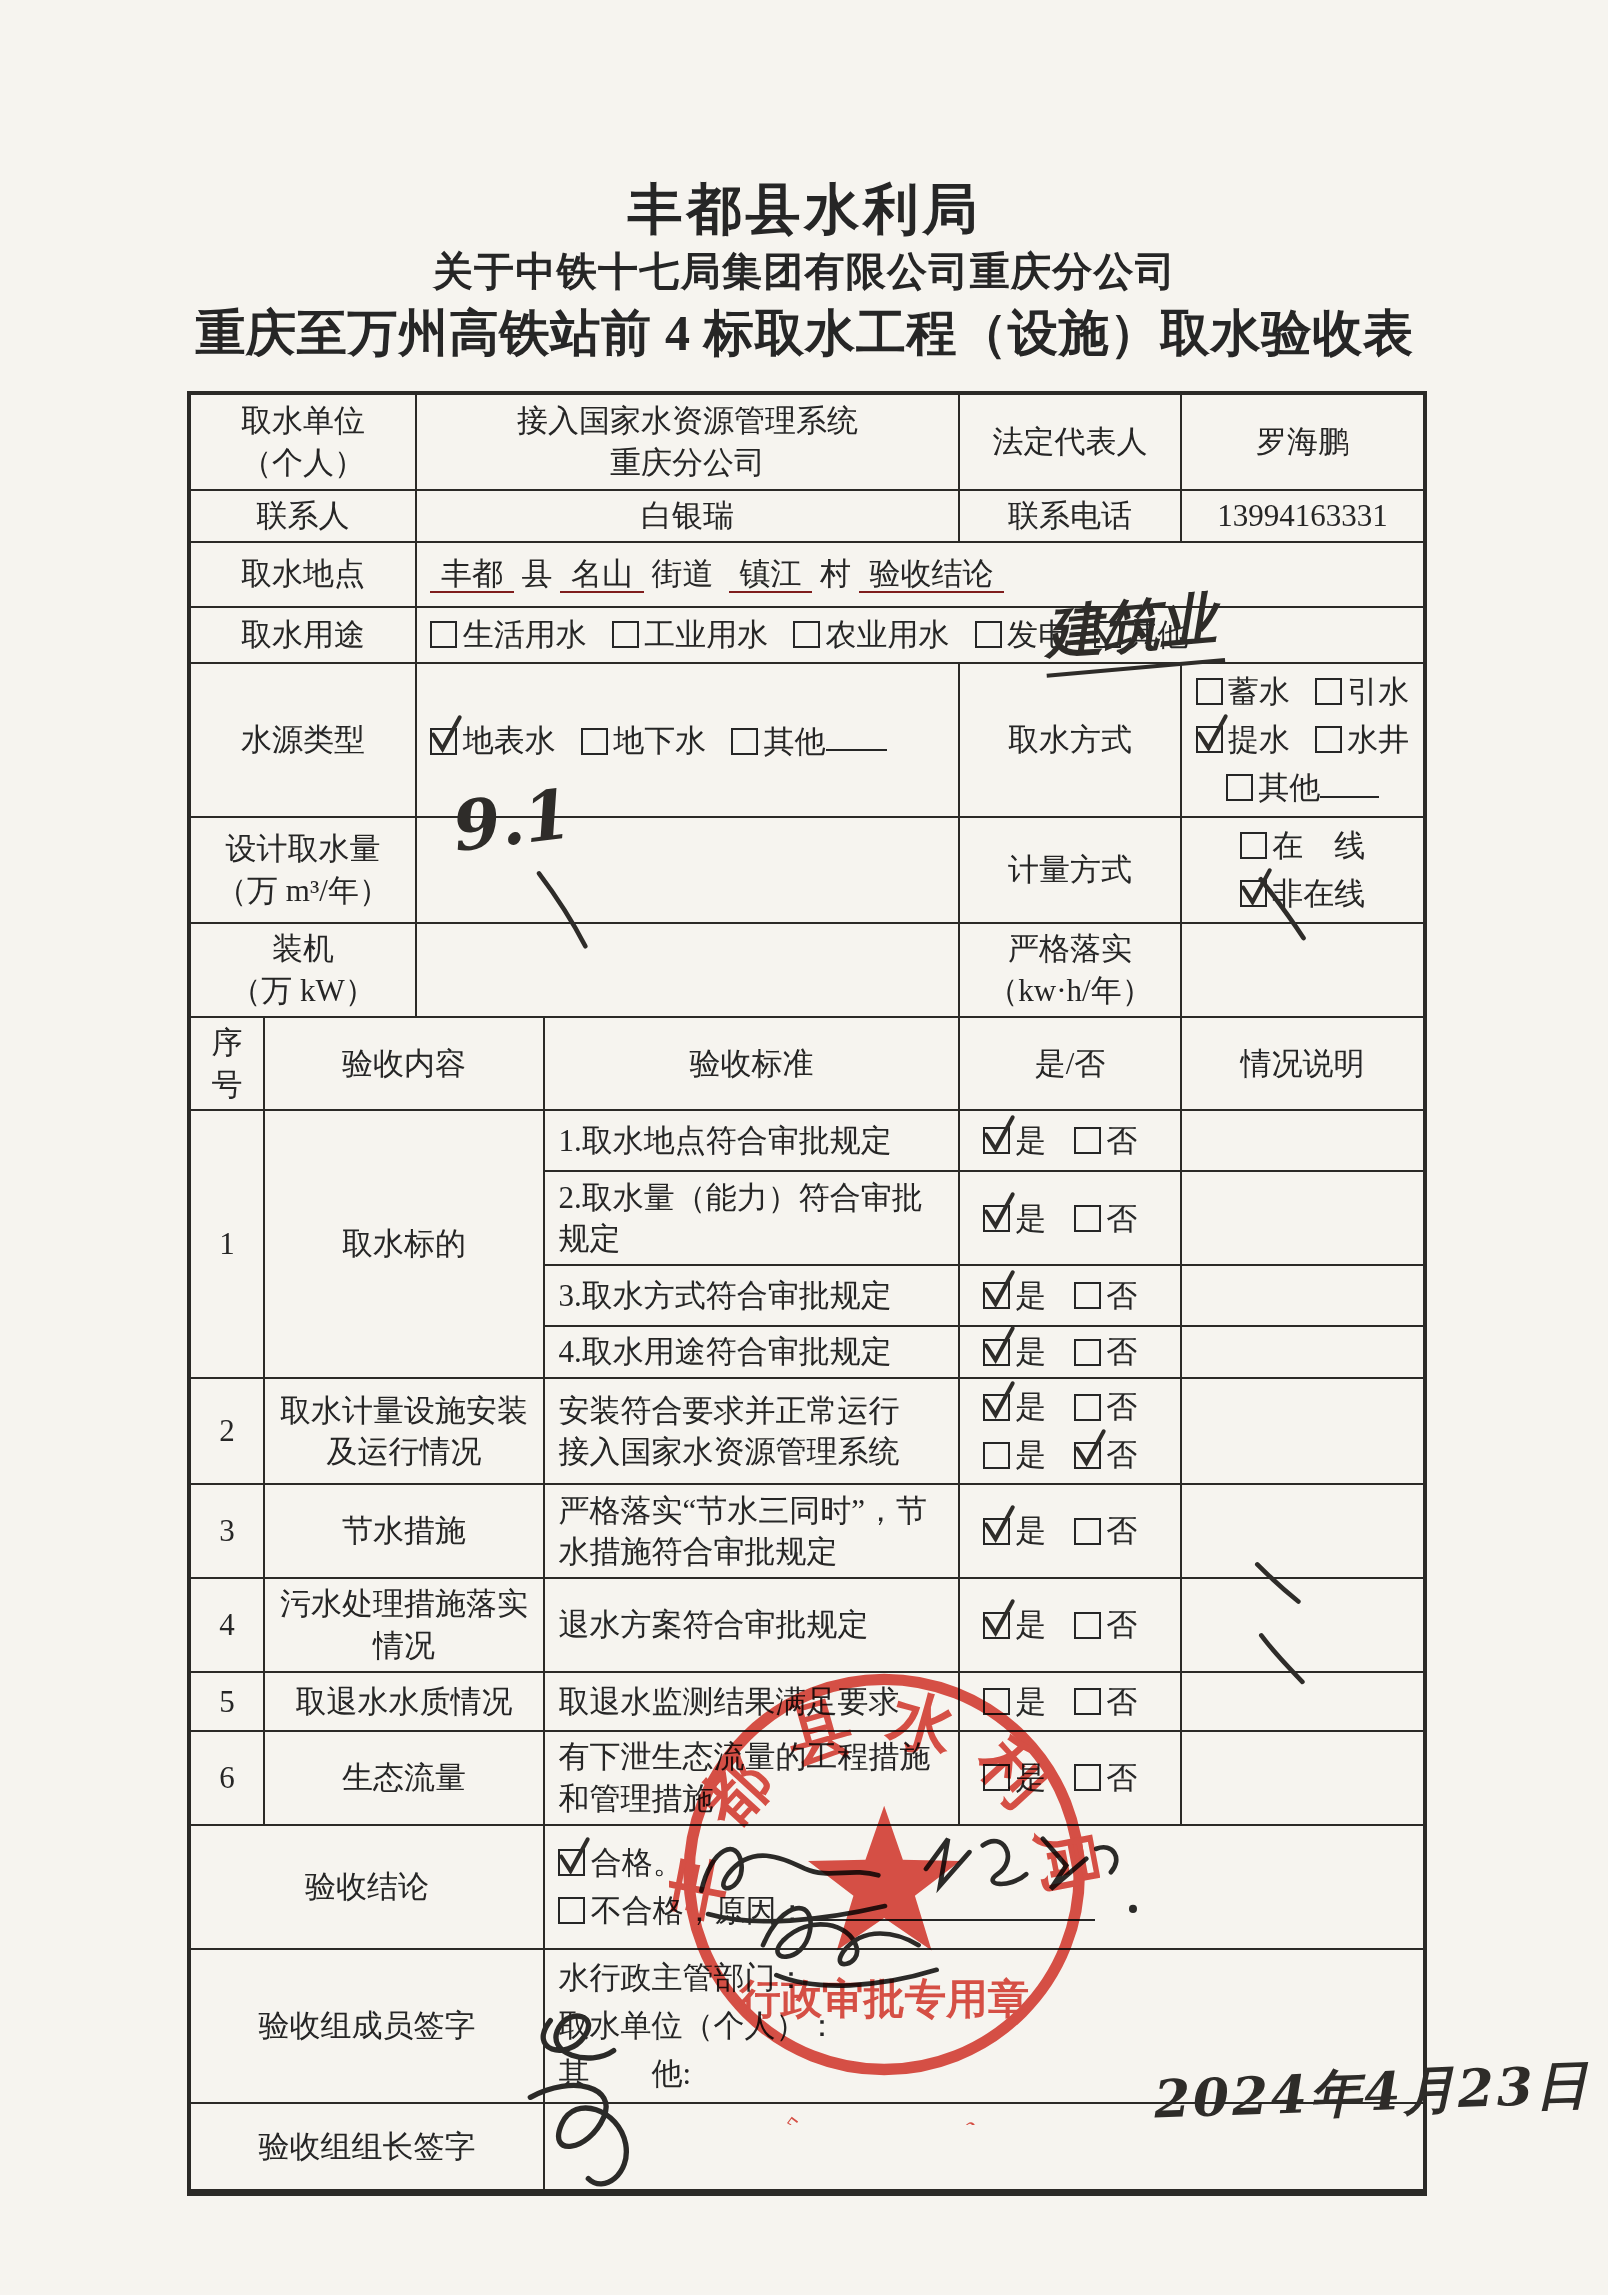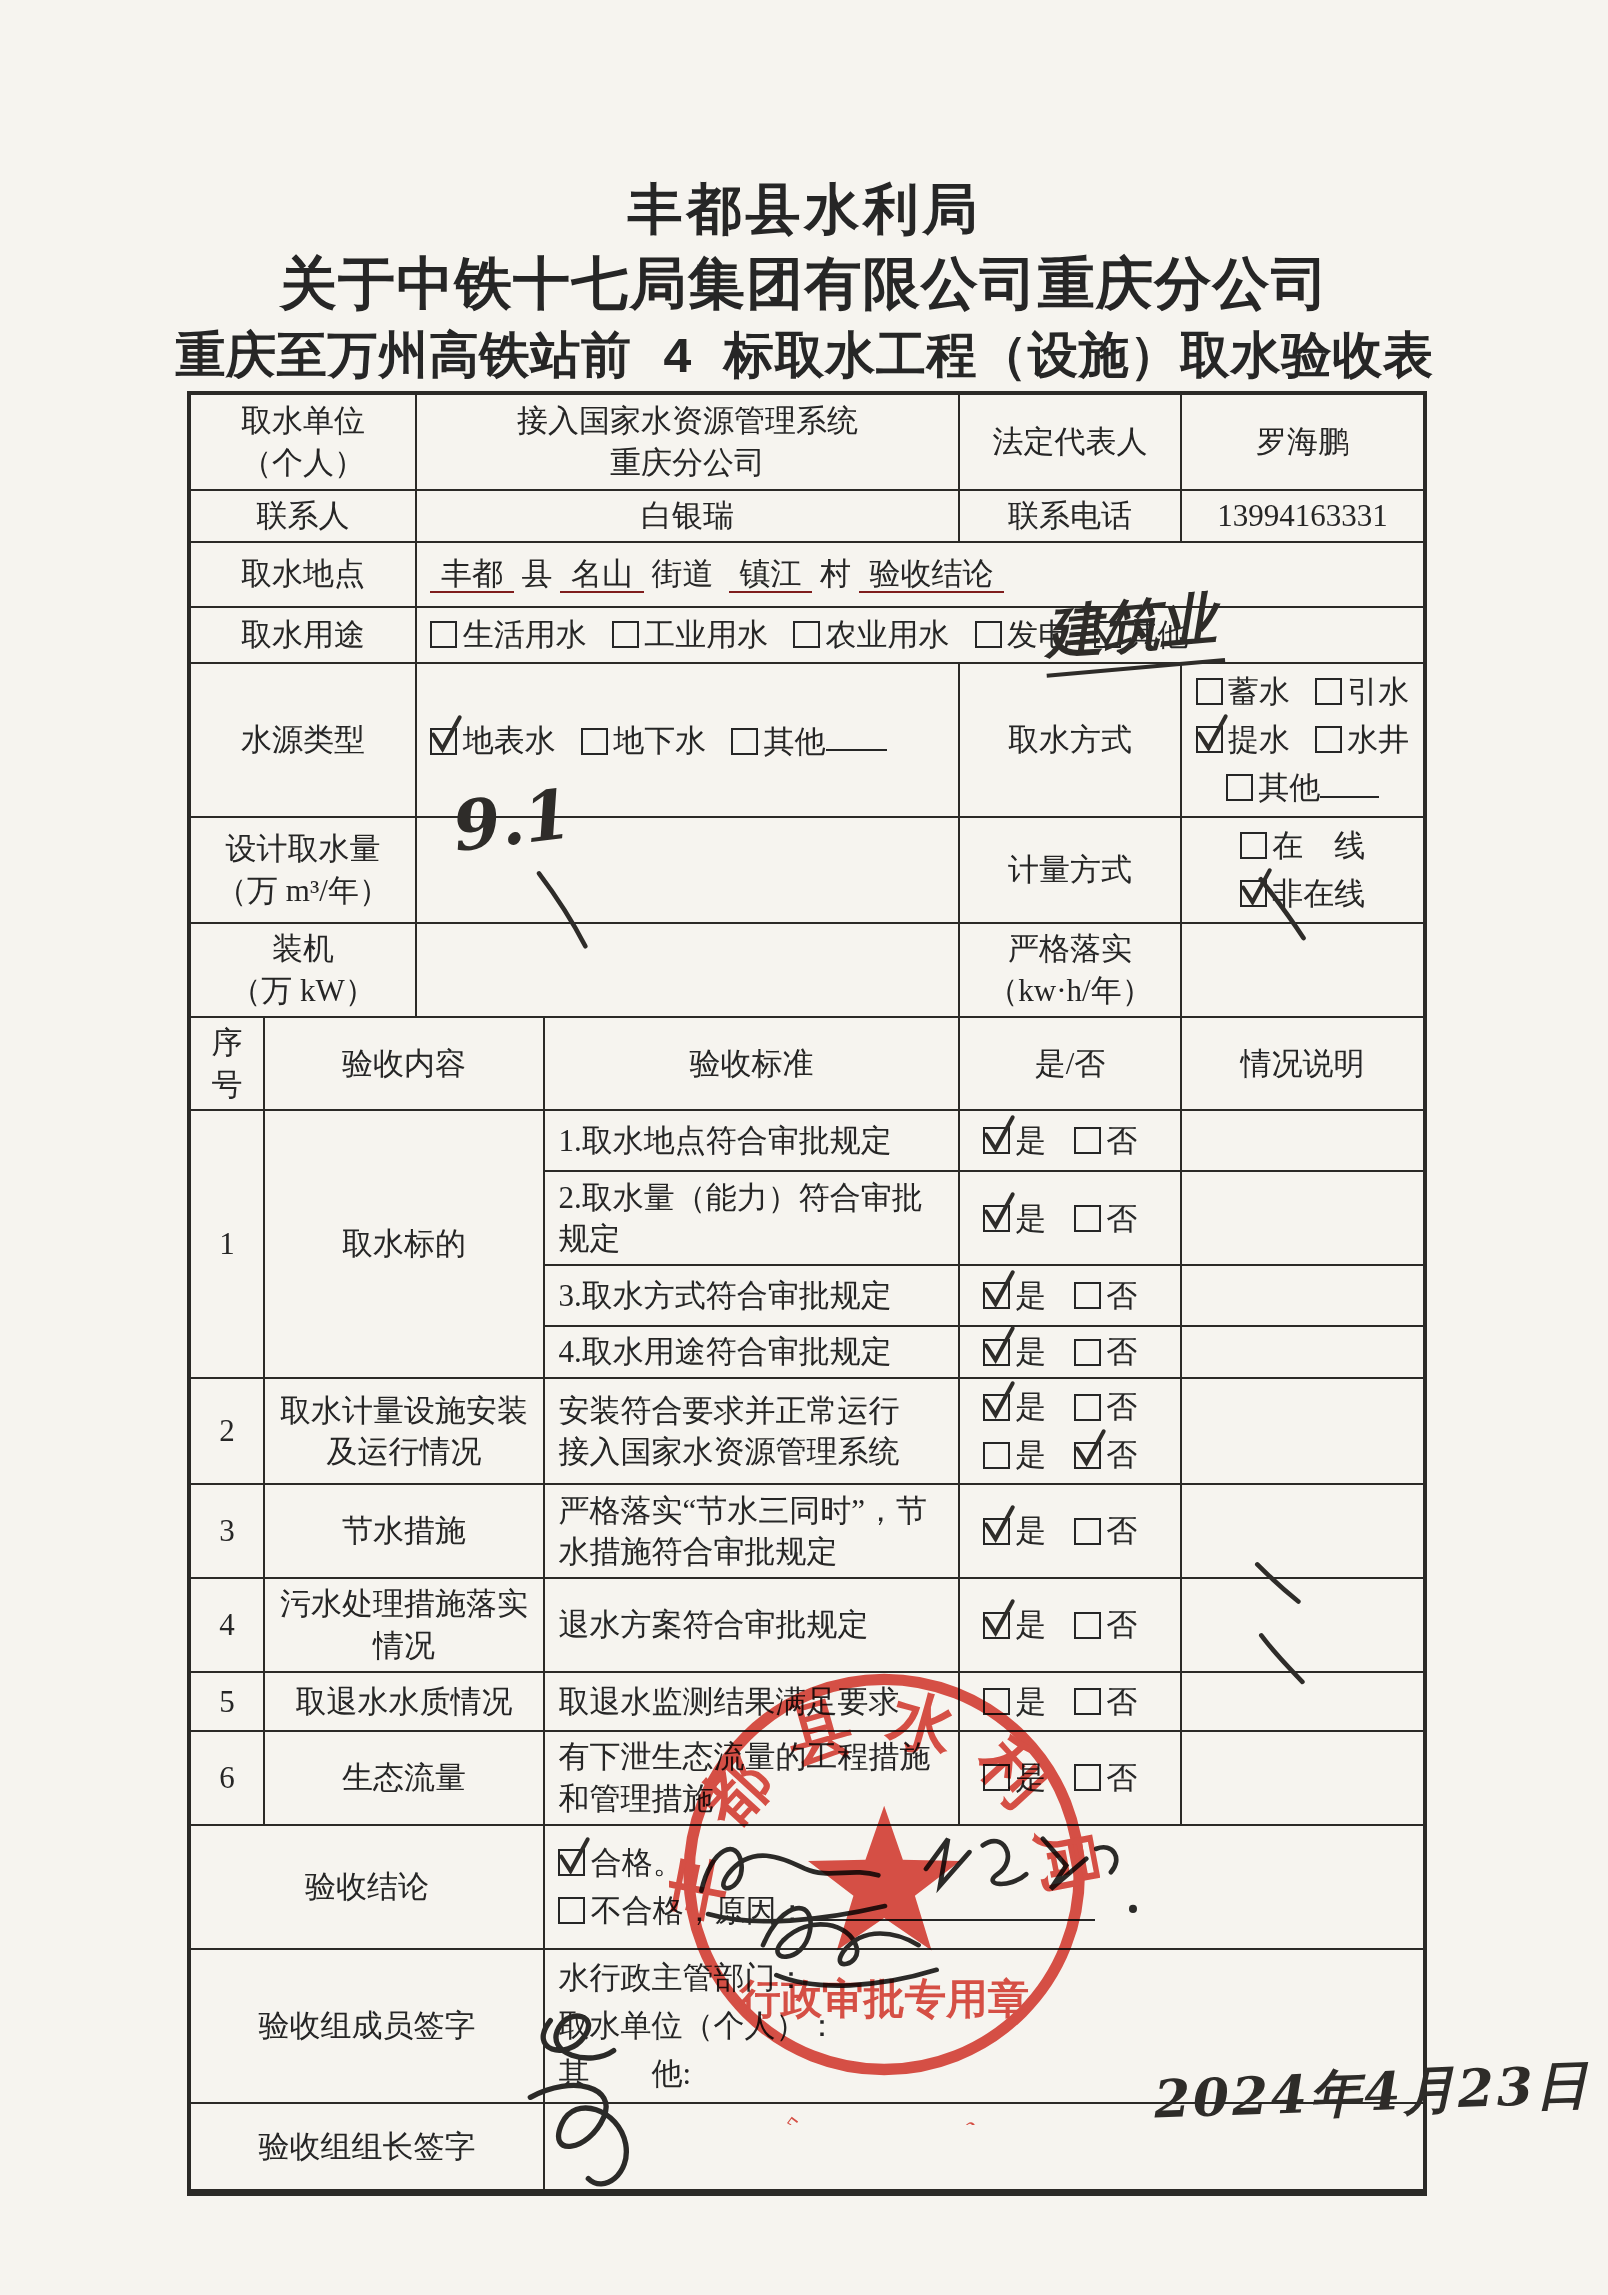--- a/index.html
+++ b/index.html
@@ -6,22 +6,22 @@
   body{
     width:1609px;height:2295px;position:relative;
     background:#f6f4ef;
     font-family:"Liberation Serif","DejaVu Serif",serif;
     color:#262626;overflow:hidden;
   }
   .page{position:absolute;inset:0;}
   
   .titles{position:absolute;top:177px;left:0;width:1609px;text-align:center;font-weight:700;}
   .t1{font-size:55px;line-height:1.2;letter-spacing:4px;}
-  .t2{font-size:57px;line-height:1.45;letter-spacing:1.3px;}
-  .t3{font-size:50px;line-height:1.3;letter-spacing:0.7px;font-family:Liberation Mono, monospace;}
+  .t2{font-size:40px;line-height:1.45;letter-spacing:1.3px;}
+  .t3{font-size:50px;line-height:1.3;letter-spacing:0.7px;}
   
   table.form{
     position:absolute;left:187px;top:391px;width:1236px;
     border-collapse:collapse;table-layout:fixed;
     border:4px solid #2b2a27;
   }
   td{border:2px solid #2b2a27;font-size:31px;text-align:center;vertical-align:middle;
      padding:4px 6.7px;line-height:1.35;overflow:visible;}
   tr.last td{border-bottom:7.3px solid #2b2a27;margin-top:20px;}
   td.left{text-align:left;padding-left:13.4px;}

